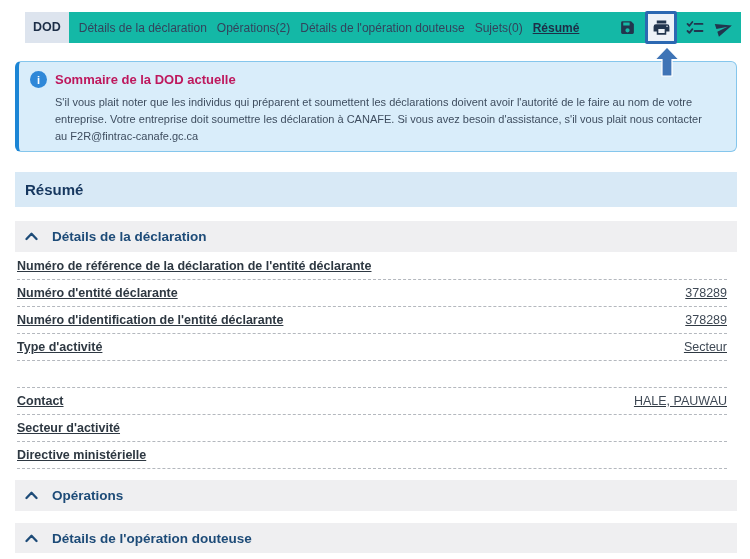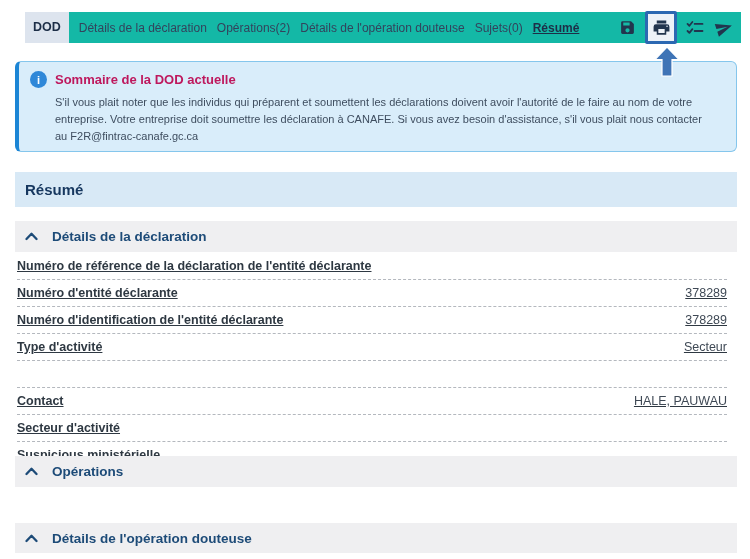--- a/index.html
+++ b/index.html
@@ -71,21 +71,21 @@
 
   
   .sec-hdr {
     position:absolute; left:15px; width:722px; height:31px;
     background:#efeff1; color:#1d4b78;
     display:flex; align-items:center; gap:14px; padding-left:10px;
     font-size:13.5px; font-weight:bold; cursor:pointer;
   }
   .sec-hdr .chev { display:flex; color:#1d4b78; }
   #sec-declaration { top:221px; }
-  #sec-operations  { top:456px; }
+  #sec-operations  { top:480px; }
   #sec-douteuse    { top:523px; height:30px; }
 
   
   .rows { position:absolute; left:17px; top:253px; width:710px;text-decoration:underline; }
   .row {
     height:27px; display:flex; align-items:center; justify-content:space-between;
     border-bottom:1px dashed #b4b8be;
   }
   .row .lbl { font-size:12.5px; font-weight:bold; color:#2e3842; }
   .row .val { font-size:12.5px; color:#3f4955; text-align:left; white-space:nowrap; }
@@ -182,21 +182,21 @@
   </div>
   <div class="row">
     <span class="lbl">Contact</span>
     <span class="val">HALE, PAUWAU</span>
   </div>
   <div class="row">
     <span class="lbl">Secteur d'activité</span>
     <span class="val"></span>
   </div>
   <div class="row">
-    <span class="lbl">Suspicious ministérielle</span>
+    <span class="lbl">Directive ministérielle</span>
     <span class="val"></span>
   </div>
 </div>
 
 <div class="sec-hdr" id="sec-operations">
   <span class="chev">
     <svg width="13" height="9" viewBox="0 0 13 9" fill="none" stroke="currentColor" stroke-width="2.3" stroke-linecap="round" stroke-linejoin="round">
       <polyline points="1.5,7 6.5,1.8 11.5,7"></polyline>
     </svg>
   </span>

